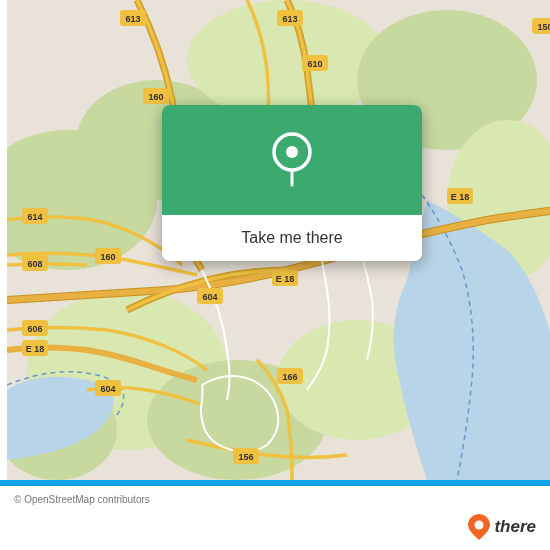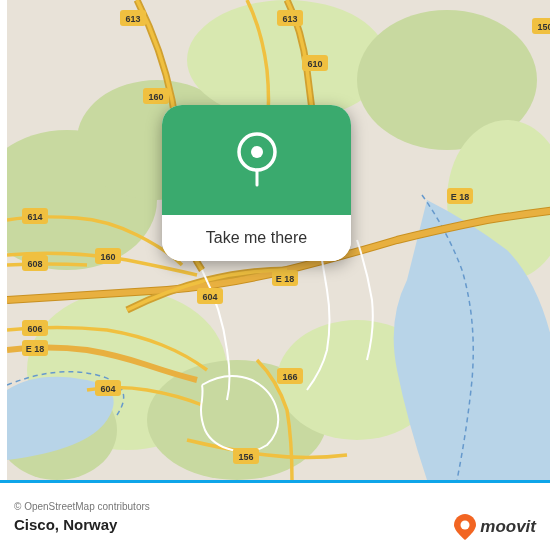--- a/index.html
+++ b/index.html
@@ -27,23 +27,23 @@
       left: 0;
       width: 100%;
       height: 100%;
     }
 
     
     .map-popup {
       position: absolute;
       top: 105px;
       left: 155px;
-      width: 189px;
+      width: 260px;
       background: white;
-      border-radius: 20px;
+      border-radius: 8px;
       box-shadow: 0 4px 16px rgba(0,0,0,0.35);
       overflow: hidden;
       z-index: 10;
     }
 
     .popup-green-area {
       background-color: #3aaa6e;
       width: 100%;
       height: 110px;
       display: flex;
@@ -64,24 +64,24 @@
       color: #333;
       cursor: pointer;
       display: inline-block;
     }
 
     
     .bottom-bar {
       width: 550px;
       height: 70px;
       background: white;
-      border-top: 3px solid #0ea5e9;
+      border-top: 6px solid #0ea5e9;
       display: flex;
       flex-direction: column;
-      justify-content: center;
+      justify-content: space-between;
       padding: 8px 14px;
       position: relative;
     }
 
     .attribution {
       font-size: 10px;
       color: #777;
       margin-bottom: 4px;
     }
 
@@ -249,22 +249,21 @@
       </svg>
     </div>
     <div class="popup-button-area">
       <span class="take-me-there-btn">Take me there</span>
     </div>
   </div>
 </div>
 
 <div class="bottom-bar">
   <span class="attribution">© OpenStreetMap contributors</span>
-  <span class="location-name">Cisco, Norway</span>
 
   <div class="moovit-logo">
     <svg class="moovit-pin" viewBox="0 0 22 26" xmlns="http://www.w3.org/2000/svg">
       <path d="M11,0 C5,0 0,5 0,11 C0,17 11,26 11,26 C11,26 22,17 22,11 C22,5 17,0 11,0Z" fill="#f26522"></path>
       <circle cx="11" cy="11" r="4.5" fill="white"></circle>
     </svg>
-    <span class="moovit-text">moovit</span>
+    <span class="moovit-text">there</span>
   </div>
 </div>
 
 </body></html>

